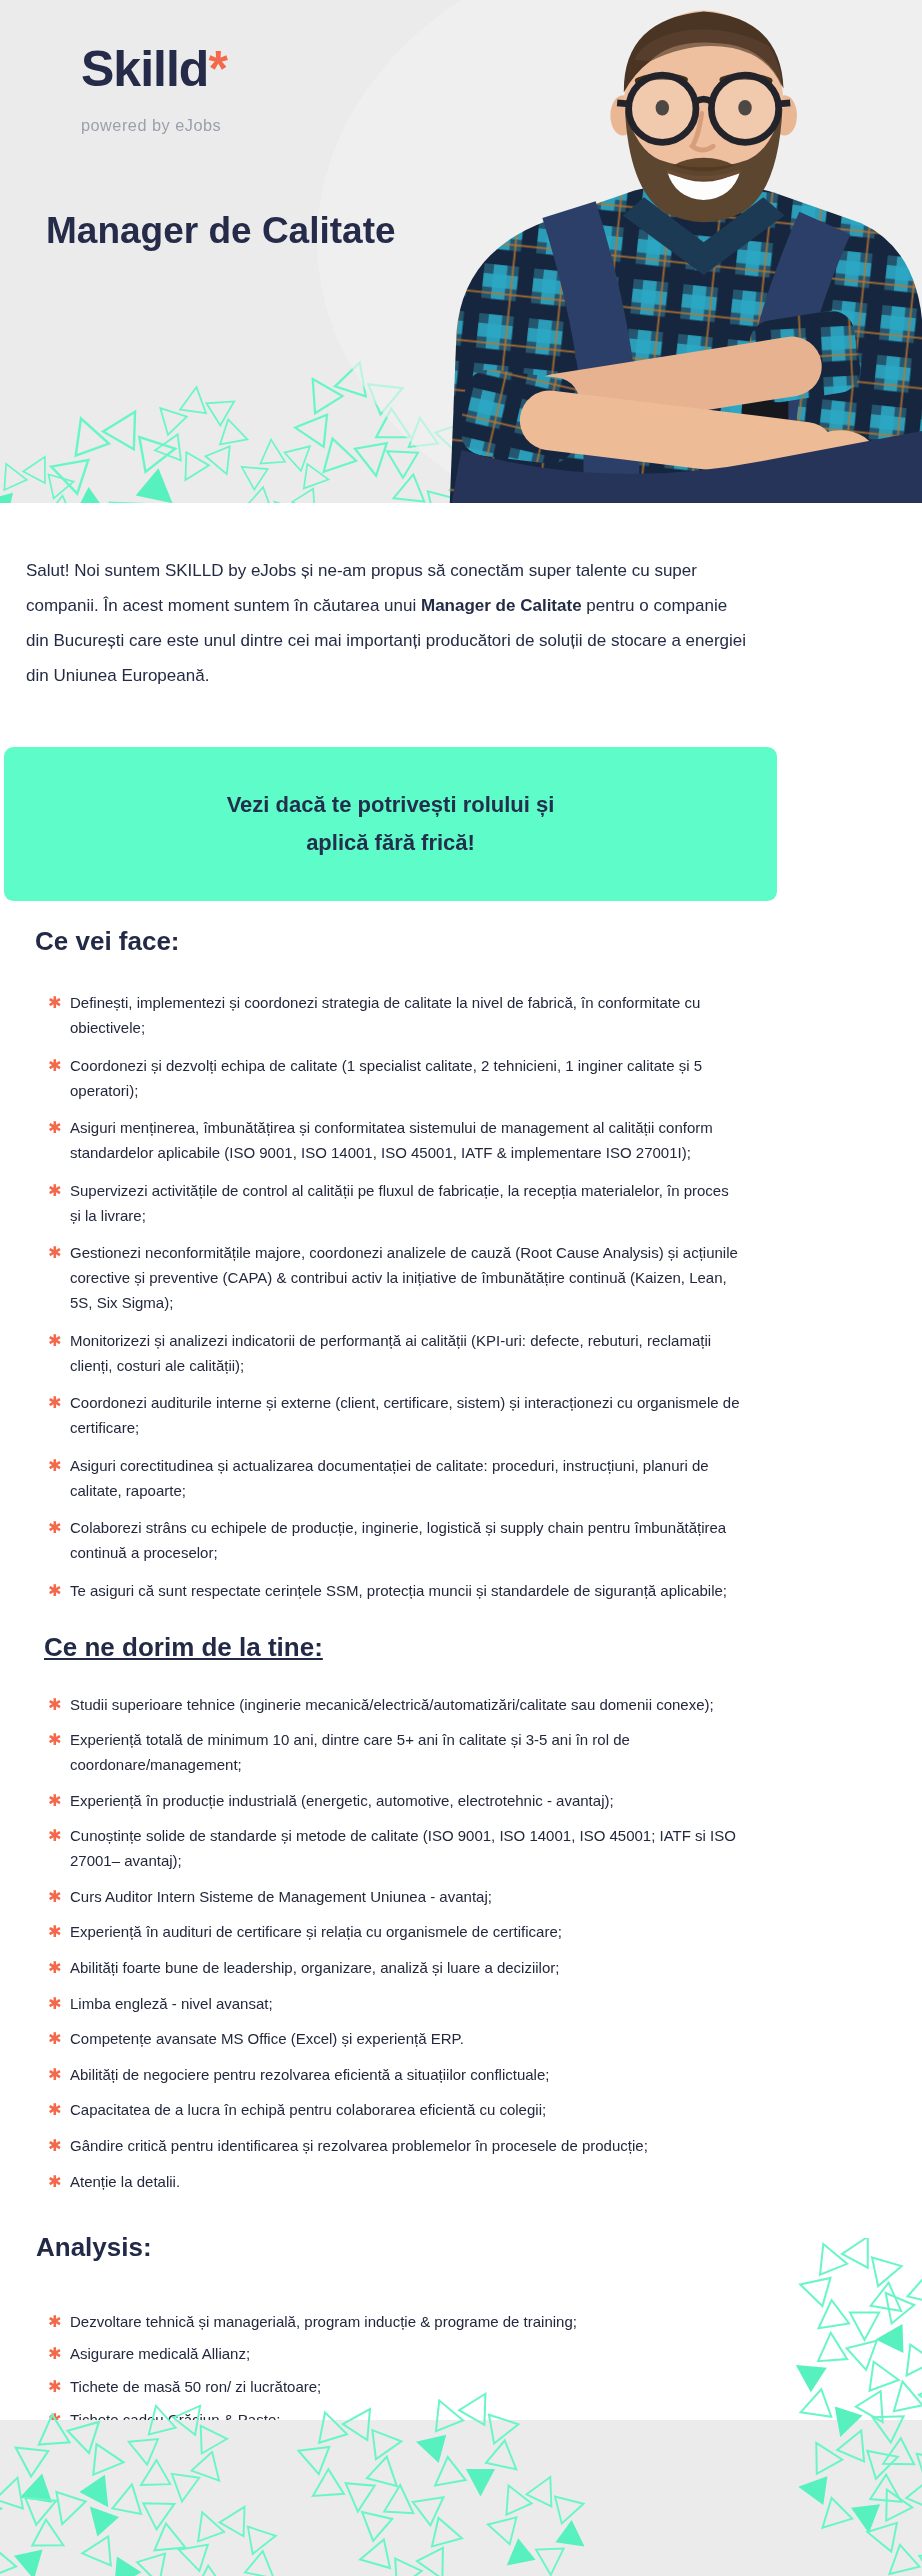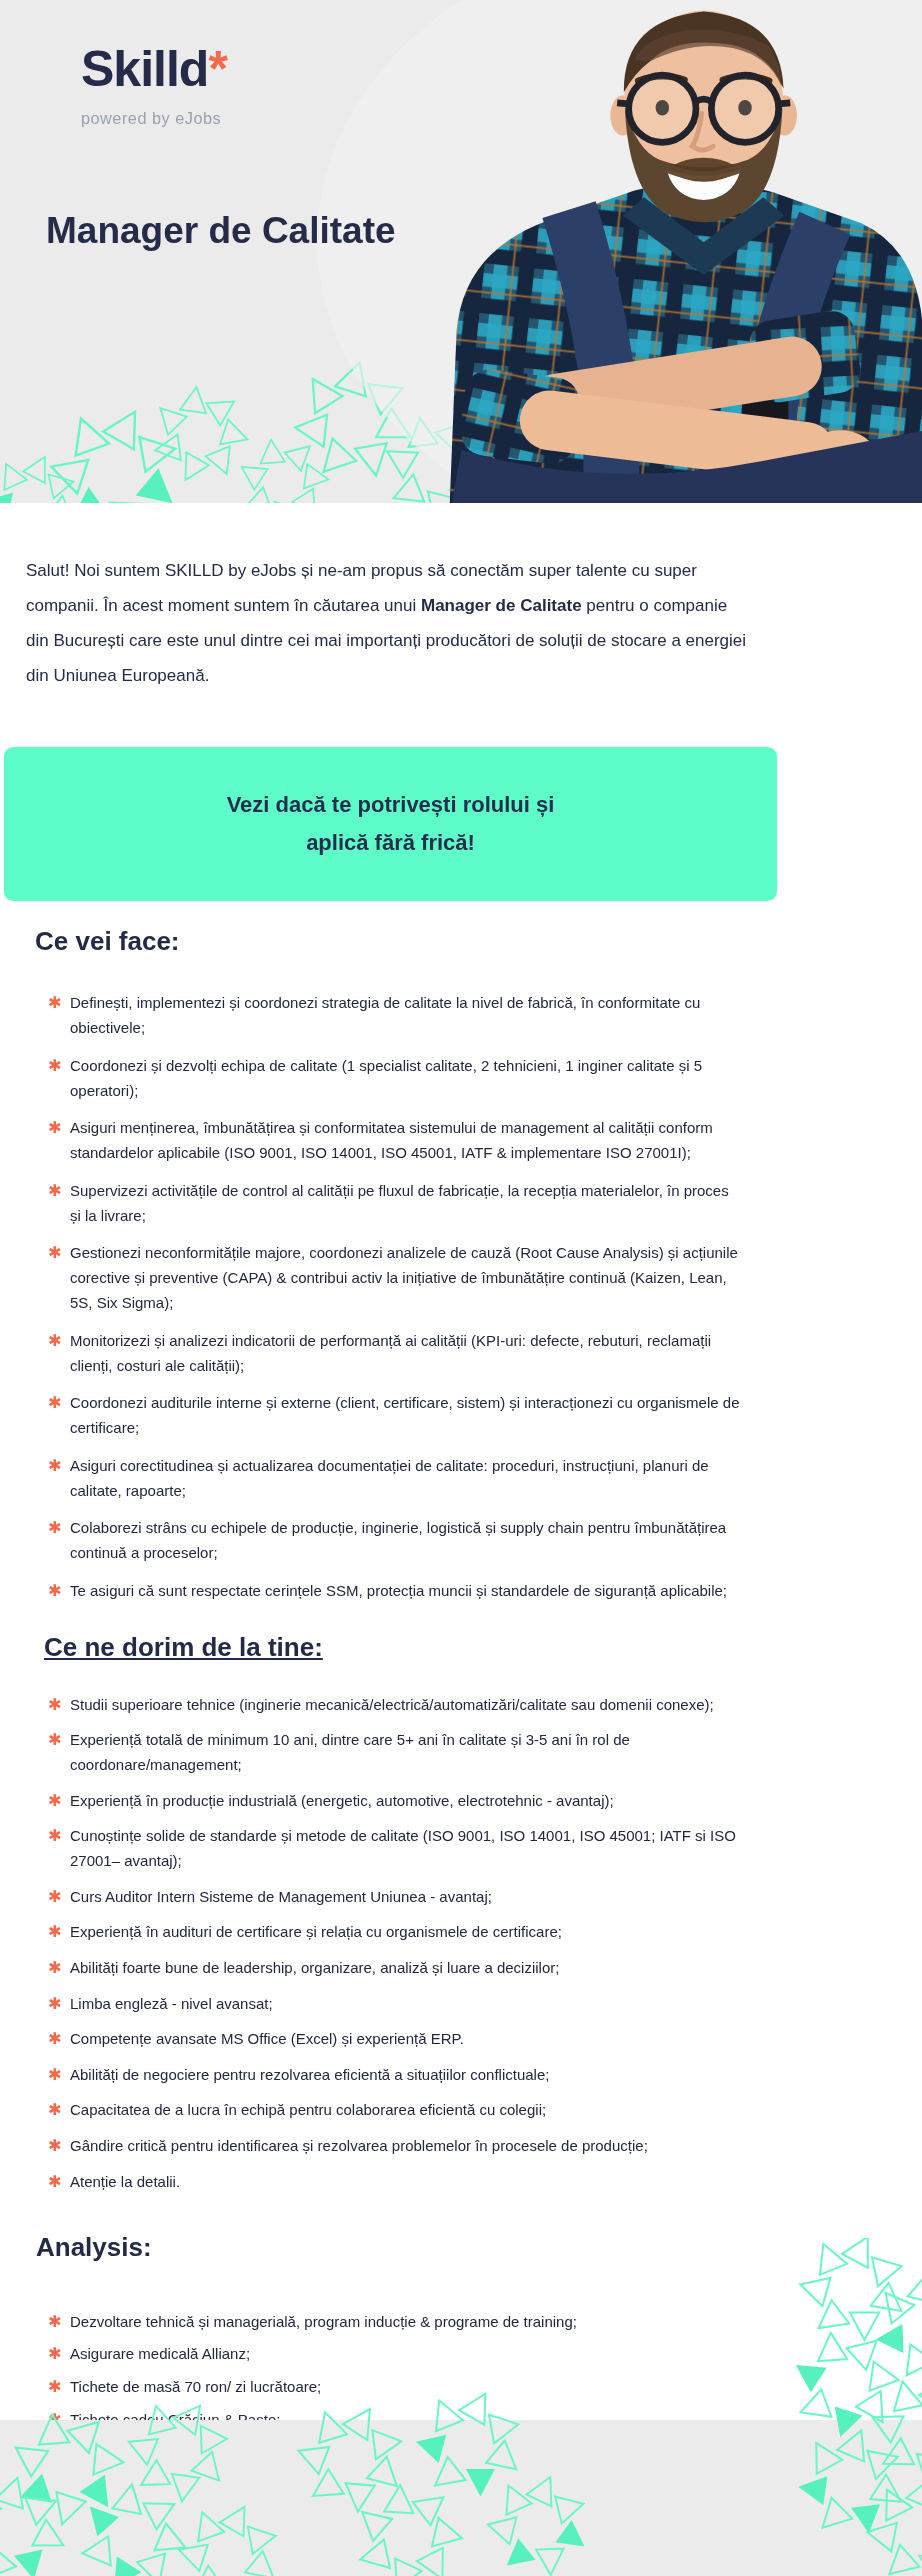--- a/index.html
+++ b/index.html
@@ -7,21 +7,21 @@
   body { font-family:"Liberation Sans","DejaVu Sans",sans-serif; color:#252b49; }
   .page { position:relative; width:923px; height:2576px; background:#ffffff; overflow:hidden; }
 
   
   .hero { position:relative; width:923px; height:503px; background:#ebebeb; overflow:hidden; }
   .hero-deco { position:absolute; left:0; top:0; width:923px; height:503px; pointer-events:none; }
   .worker { position:absolute; top:0; right:0; width:606px; height:503px; }
   .logo-block { position:absolute; left:81px; top:42px; }
   .logo { font-size:50px; font-weight:800; letter-spacing:-1px; color:#252b49; line-height:1.1; }
   .logo-star { color:#f4694b; }
-  .tagline { font-size:16.3px; color:#9aa0ac; margin-top:12px; letter-spacing:0.5px; }
+  .tagline { font-size:16.3px; color:#9aa0ac; margin-top:19px; letter-spacing:0.5px; }
   .job-title { position:absolute; left:46px; top:210px; font-size:37px; font-weight:700; color:#252b49; }
 
   
   main { position:relative; width:781px; height:1918px; background:#ffffff; overflow:hidden; }
   .intro { margin:50px 29px 0 26px; font-size:17px; line-height:35px; color:#242b44; }
   .intro strong { font-weight:700; }
 
   .banner { margin:54px 3.8px 0 3.8px; height:154px; border-radius:9.6px; background:#5efcc8;
             display:flex; flex-direction:column; align-items:center; justify-content:center;
             text-align:left; }
@@ -295,21 +295,21 @@
             <span>Dezvoltare tehnică și managerială, program inducție &amp; programe de training;</span>
           </li>
 
           <li>
             <span class="bullet">✱</span>
             <span>Asigurare medicală Allianz;</span>
           </li>
 
           <li>
             <span class="bullet">✱</span>
-            <span>Tichete de masă 70 ron/ zi lucrătoare;</span>
+            <span>Tichete de masă 50 ron/ zi lucrătoare;</span>
           </li>
 
           <li>
             <span class="bullet">✱</span>
             <span>Tichete cadou Crăciun &amp; Paște;</span>
           </li>
 
           <li>
             <span class="bullet">✱</span>
             <span>Evaluare anuală.</span>

